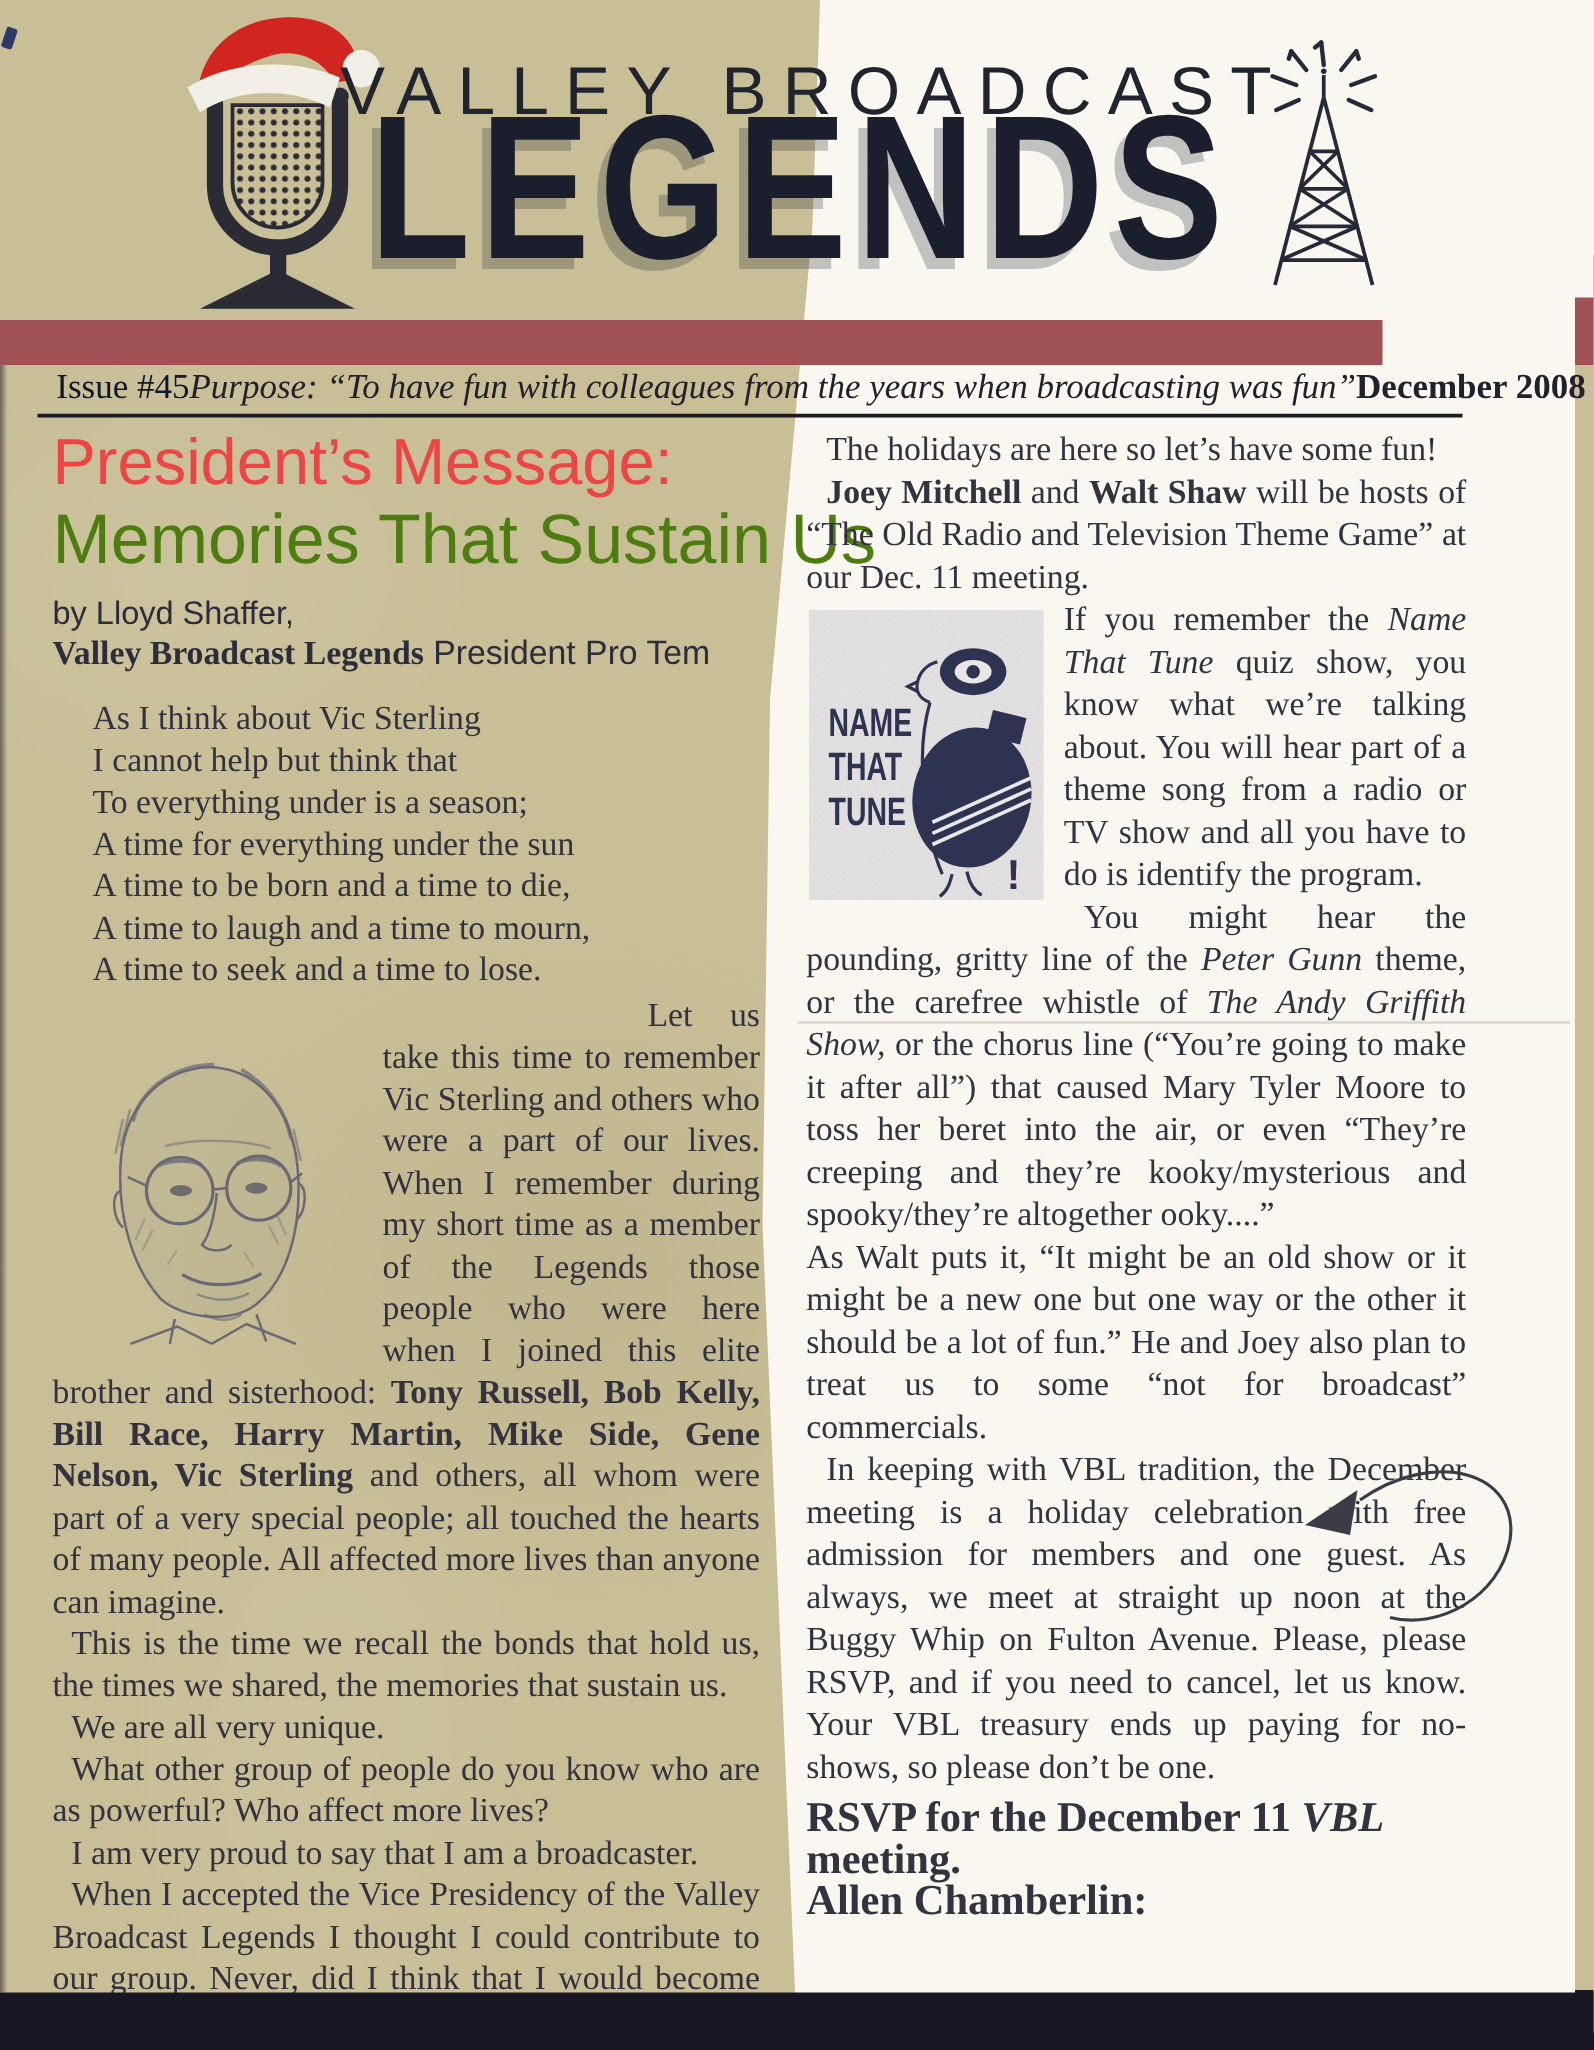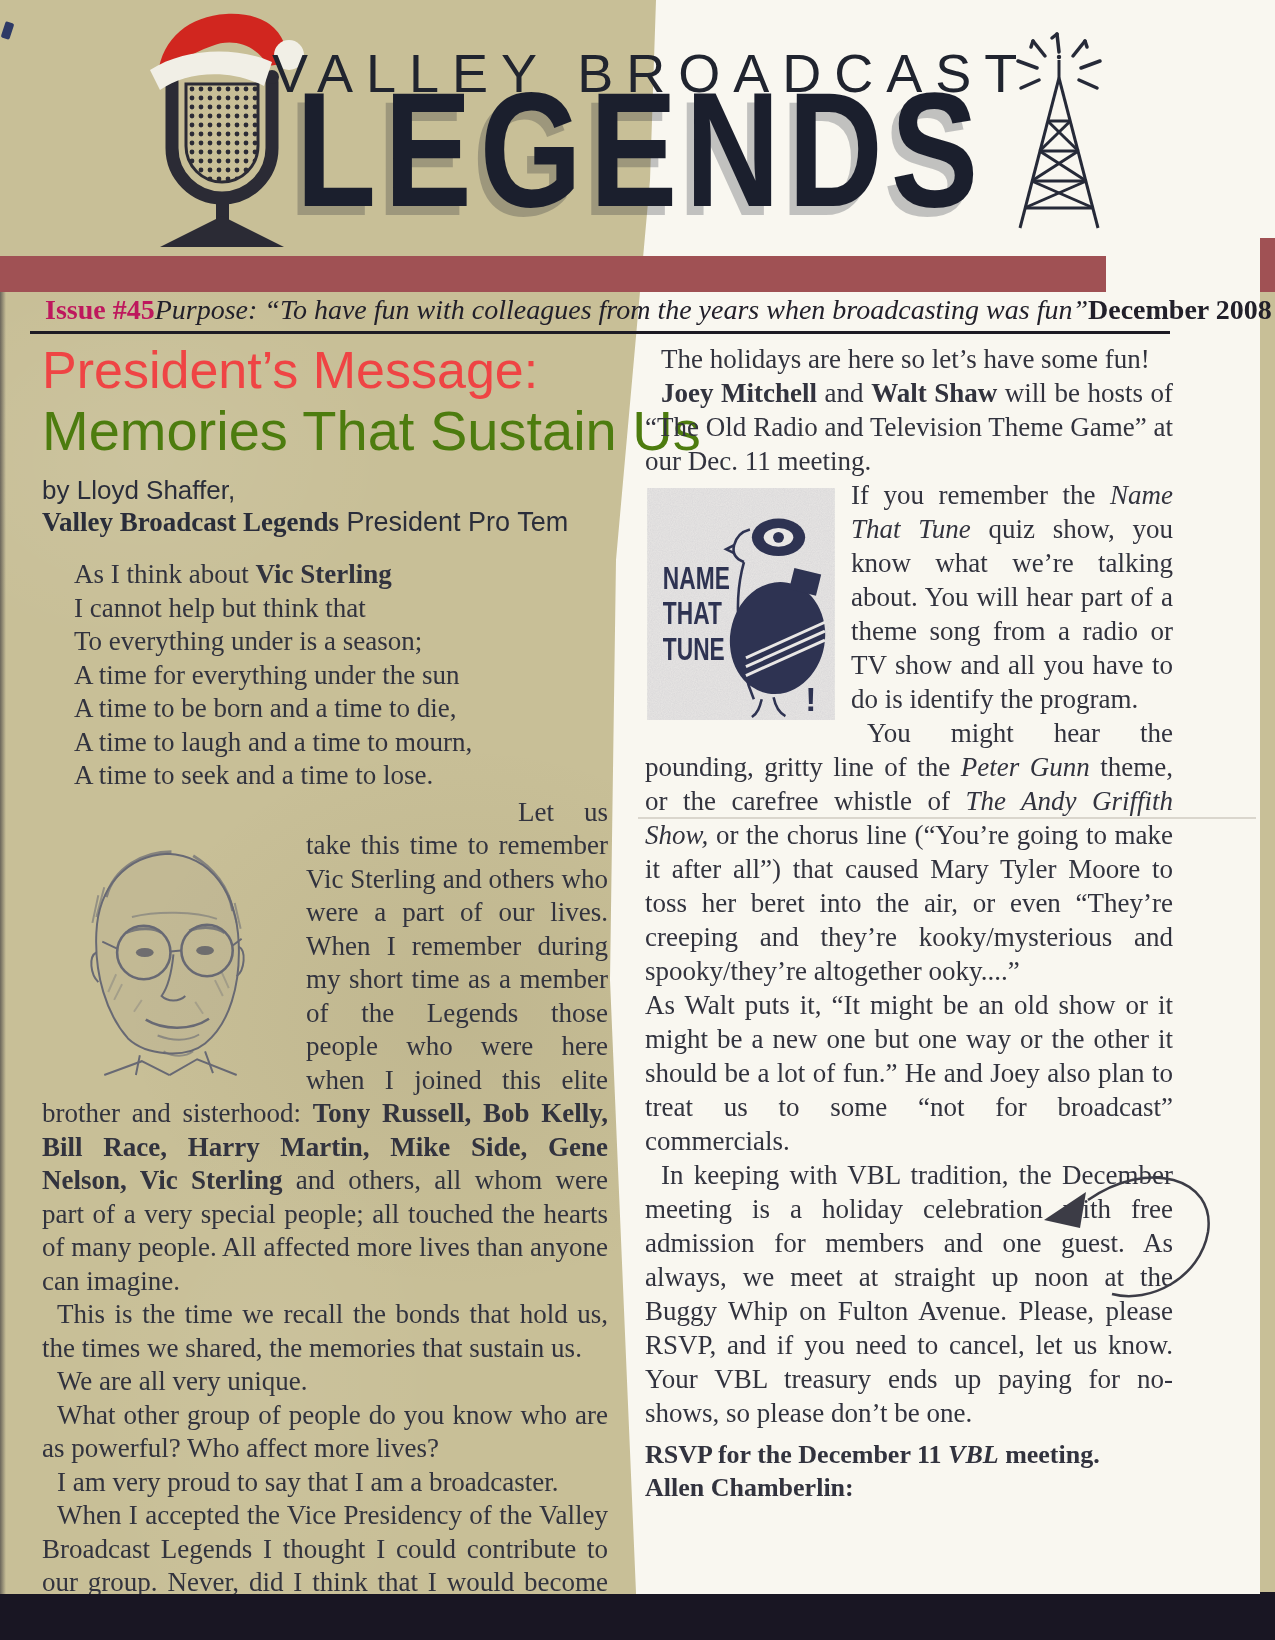--- a/index.html
+++ b/index.html
@@ -27,57 +27,57 @@
   .mast-top{position:absolute;left:272px;top:42px;font-family:"Liberation Sans",sans-serif;
      font-size:54px;letter-spacing:13px;color:#20242f;white-space:nowrap;}
   .mast-main{position:absolute;left:296px;top:72px;font-family:"Liberation Sans",sans-serif;
      font-weight:bold;font-size:164px;line-height:0.95;letter-spacing:10px;color:#1b1f2d;white-space:nowrap;
      transform:scaleX(0.80);transform-origin:0 0;text-shadow:-9px 9px 0 rgba(27,31,45,0.25);}
   .mic-svg{position:absolute;left:116px;top:4px;}
   .tower-svg{position:absolute;left:1002px;top:26px;}
 
   
   .issue-line{position:absolute;left:45px;top:294px;width:1123px;display:flex;align-items:baseline;}
-  .issue-line .issue{font-weight:bold;font-size:28px;color:#be185d;white-space:nowrap;}
+  .issue-line .issue{font-weight:normal;font-size:28px;color:#0f172a;white-space:nowrap;}
   .issue-line .purpose{flex:1;text-align:center;font-style:italic;font-size:28px;color:#22202a;white-space:nowrap;}
   .issue-line .date{font-weight:bold;font-size:28px;color:#22202a;white-space:nowrap;}
 
   
   .col-left{position:absolute;left:42px;top:342px;width:566px;}
   .col-right{position:absolute;left:645px;top:342px;width:528px;}
 
   .h1-left{font-family:"Liberation Sans",sans-serif;font-weight:400;font-size:52px;line-height:56px;
      color:#ef4444;white-space:nowrap;margin:0;}
   .h2-left{font-family:"Liberation Sans",sans-serif;font-weight:400;font-size:56px;line-height:46px;
      color:#4d7c0f;white-space:nowrap;margin:10px 0 0 0;}
   .byline{font-family:"Liberation Sans",sans-serif;font-size:26px;line-height:31px;color:#2a2d3a;margin-top:21px;}
   .affil{font-family:"Liberation Sans",sans-serif;font-size:27px;line-height:32px;color:#2a2d3a;}
   .affil b{font-weight:bold;font-family:Liberation Serif, serif;}
 
   .poem{margin:20px 0 0 32px;font-size:27px;line-height:33.5px;}
-  .poem b{font-weight:bold;}
+  .poem b{font-weight:normal;}
 
   .flow{margin-top:3px;font-size:27px;line-height:33.5px;text-align:justify;}
   .flow p{margin:0;}
   .flow p.p1{text-indent:212px;}
   .flow p.ind{text-indent:15px;}
   .flow b{font-weight:bold;}
   .portrait-svg{float:left;width:252px;height:252px;margin:30px 12px 4px 0;shape-outside:inset(0);}
 
   .h2-right{font-family:"Liberation Sans",sans-serif;font-weight:400;font-size:48px;line-height:56px;
      color:#2a2d3a;margin:4px 0 8px 0;}
   .h2-right .ln{display:block;white-space:nowrap;transform:scaleX(0.82);transform-origin:0 0;}
   .col-right .body{font-size:27px;line-height:34px;text-align:justify;}
   .col-right .body p{margin:0;}
   .col-right .body p.ind{text-indent:16px;}
   .col-right i{font-style:italic;}
   .col-right b{font-weight:bold;}
   .ntt-svg{float:left;width:188px;height:232px;margin:10px 16px 6px 2px;shape-outside:inset(0);}
 
-  .rsvp,.contact{font-size:26px;line-height:33px;font-weight:bold;margin:8px 0 0 0;}
+  .rsvp,.contact{font-size:34px;line-height:33px;font-weight:bold;margin:8px 0 0 0;}
   .rsvp i{font-style:italic;}
   .contact{margin-top:0;}
   .annot-svg{position:absolute;left:1028px;top:1148px;}
 </style>
 </head>
 <body>
 
 <div class="page">
 
   <div class="tan-panel"></div>

